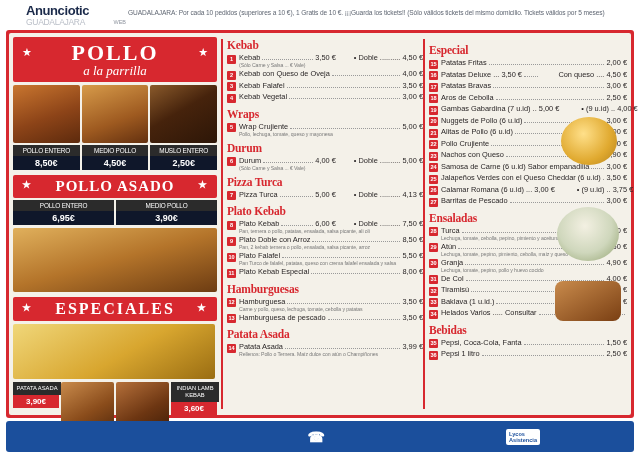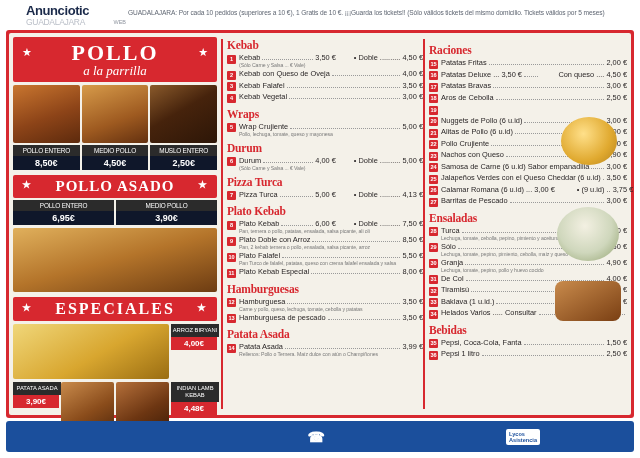--- a/index.html
+++ b/index.html
@@ -257,24 +257,20 @@
           <span class="star r">★</span>
           <span>ESPECIALES</span>
         </div>
 
         <div class="grid2">
           <div class="cellwrap">
             <div class="cellrow">
               <div class="imgcol" style="margin-left:0;margin-right:2px;">
                   <div class="cellphoto rice2"></div>
                 </div>
-              <div class="txtcol">
-                <div class="tagbox" style="position:static;">ARROZ BIRYANI</div>
-                <div class="tagprice">4,00€</div>
-              </div>
             </div>
           </div>
         </div>
 
         <div class="grid2">
           <div class="cellwrap">
             <div class="cellrow">
               <div class="txtcol">
                 <div class="tagbox" style="position:static;">PATATA ASADA</div>
                 <div class="tagprice">3,90€</div>
@@ -284,21 +280,21 @@
                 </div>
             </div>
           </div>
           <div class="cellwrap">
             <div class="cellrow">
               <div class="imgcol" style="margin-left:0;margin-right:2px;">
                   <div class="cellphoto meat2"></div>
                 </div>
               <div class="txtcol">
                 <div class="tagbox" style="position:static;">INDIAN LAMB KEBAB</div>
-                <div class="tagprice">4,48€</div>
+                <div class="tagprice">3,60€</div>
               </div>
             </div>
           </div>
         </div>
 
       </div>
 
       <div class="midcol" id="midcol">
           <div class="sect">Kebab</div>
           <div class="item">
@@ -458,21 +454,21 @@
               </div>
               <div class="desc">Rellenos: Pollo o Ternera. Maíz dulce con atún o Champiñones</div>
             </div>
           </div>
         </div>
 
       <div class="rightcol" id="rightcol">
         <div class="circ c1"></div>
         <div class="circ c2"></div>
         <div class="circ c3"></div>
-      <div class="sect">Raciones</div>
+      <div class="sect">Especial</div>
           <div class="item">
             <div class="num">15</div>
             <div class="body">
               <div class="line">
                 <span class="name">Patatas Fritas</span>
                 <span class="dots"></span>
                 <span class="price">2,00 €</span>
               </div>
             </div>
           </div>
@@ -501,20 +497,27 @@
             <div class="body">
               <div class="line">
                 <span class="name">Aros de Cebolla</span>
                 <span class="dots"></span>
                 <span class="price">2,50 €</span>
               </div>
             </div>
           </div>
           <div class="item">
             <div class="num">19</div>
+            <div class="body">
+              <div class="line">
+                <span class="name">Gambas Gabardina (7 u.id) .. 5,00 €</span>
+                <span class="dots"></span>
+                <span class="extra">• (9 u.id) .. 4,00 €</span>
+              </div>
+            </div>
           </div>
           <div class="item">
             <div class="num">20</div>
             <div class="body">
               <div class="line">
                 <span class="name">Nuggets de Pollo (6 u.id)</span>
                 <span class="dots"></span>
                 <span class="price">3,00 €</span>
               </div>
             </div>
@@ -598,21 +601,21 @@
                 <span class="dots"></span>
                 <span class="price">4,00 €</span>
               </div>
               <div class="desc">Lechuga, tomate, cebolla, pepino, pimiento y aceitunas</div>
             </div>
           </div>
           <div class="item">
             <div class="num">29</div>
             <div class="body">
               <div class="line">
-                <span class="name">Sólo</span>
+                <span class="name">Atún</span>
                 <span class="dots"></span>
                 <span class="price">4,50 €</span>
               </div>
               <div class="desc">Lechuga, tomate, pepino, pimiento, cebolla, maíz y queso</div>
             </div>
           </div>
           <div class="item">
             <div class="num">30</div>
             <div class="body">
               <div class="line">

